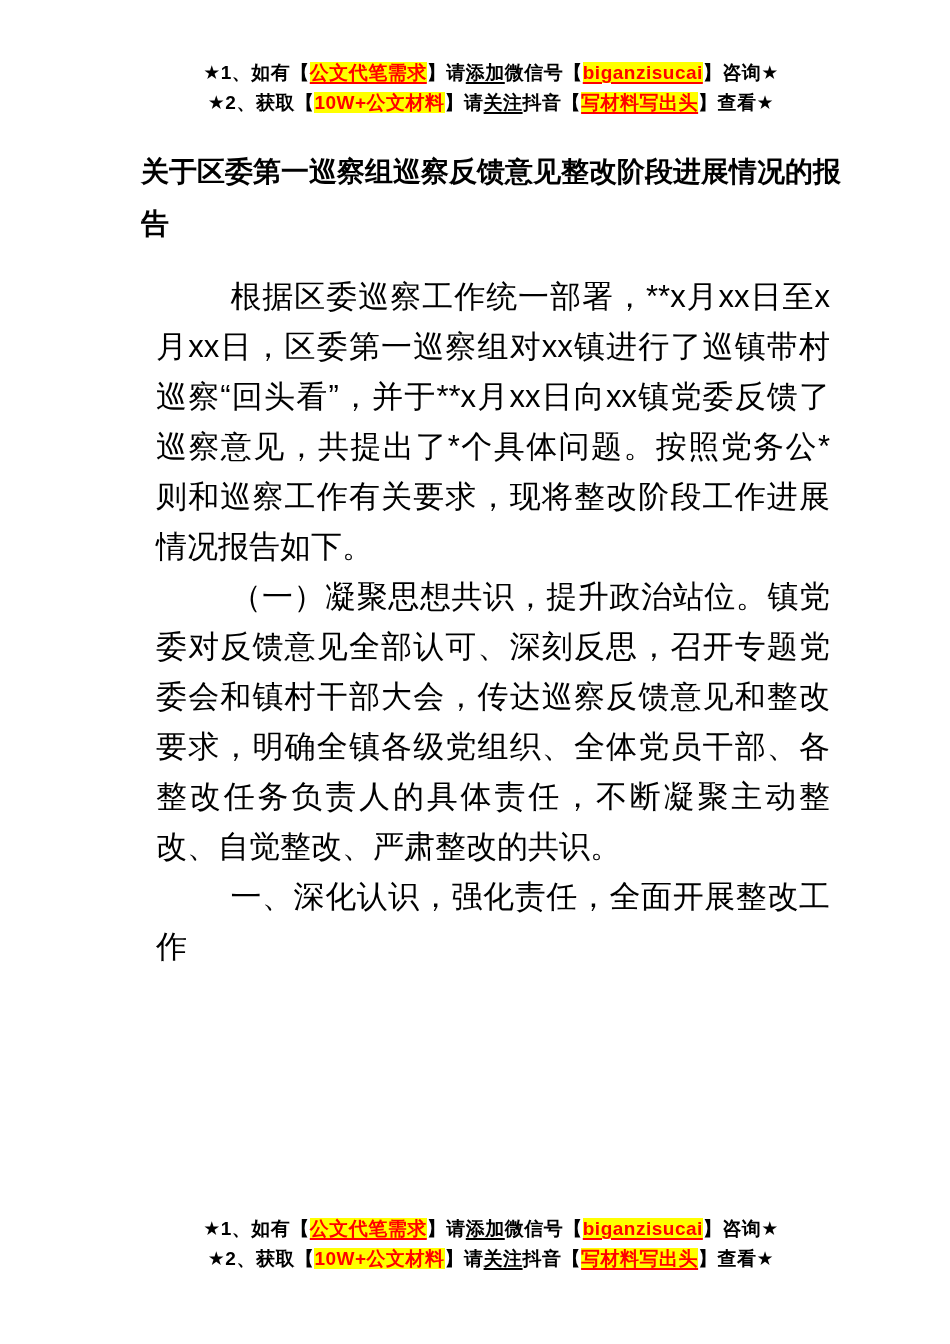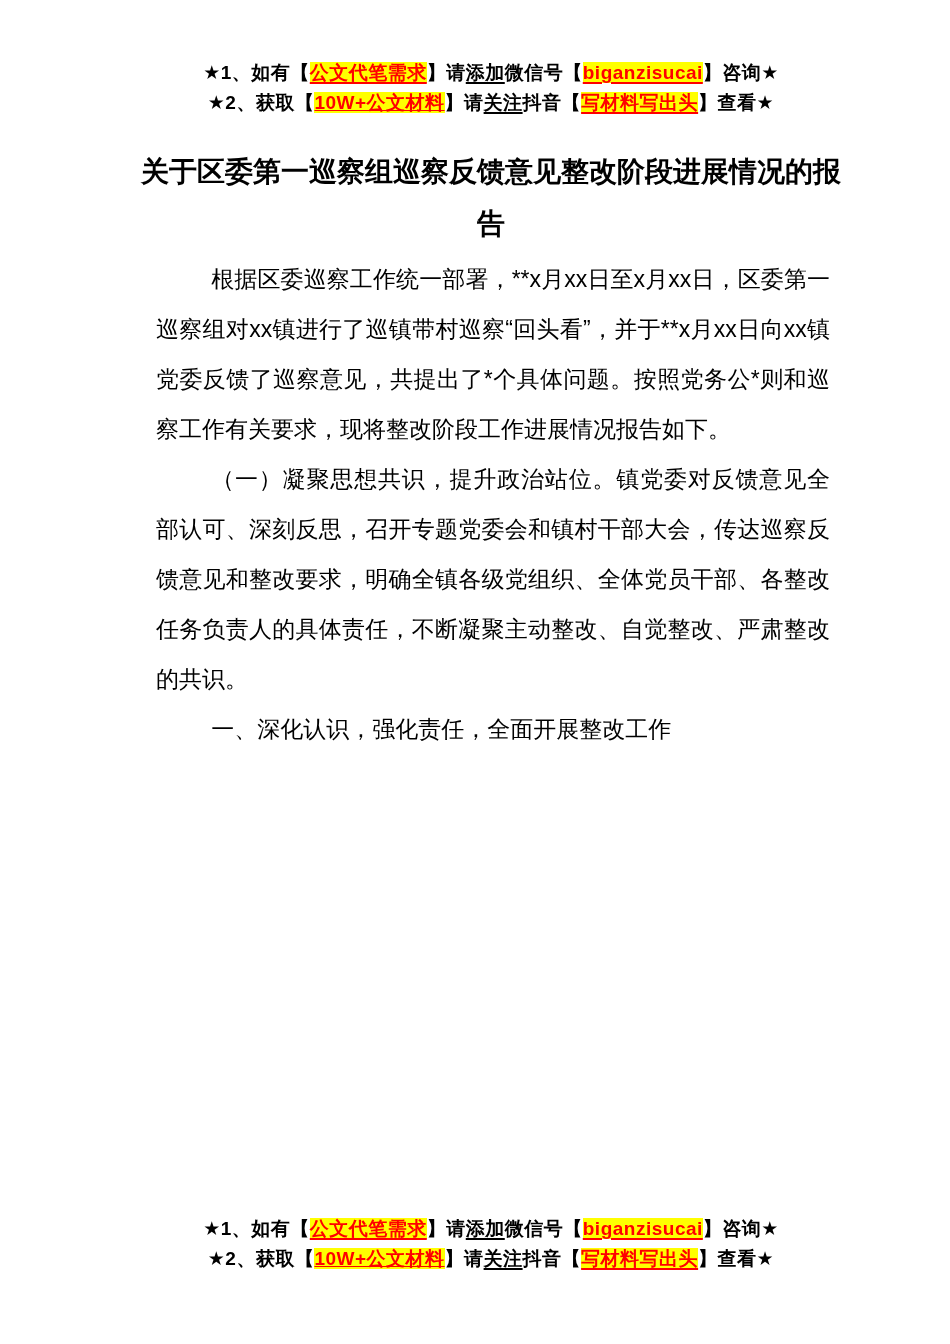--- a/index.html
+++ b/index.html
@@ -18,34 +18,34 @@
     position:absolute;left:0;width:950px;
     text-align:center;
     font-weight:700;
     font-size:19px;
     line-height:30px;
     letter-spacing:0.5px;
     white-space:nowrap;
   }
   .promo-header{top:58px;}
   .promo-footer{top:1214px;}
-  .hl{background:#ffff00;color:#ff0000;text-decoration:underline;}
+  .hl{background:#ffff00;color:#ff0000;}
   .u-red{text-decoration:underline;text-decoration-color:#ff0000;text-decoration-thickness:2px;text-underline-offset:3px;}
   .u-black{text-decoration:underline;text-decoration-color:#000000;text-decoration-thickness:2px;text-underline-offset:3px;}
   
   .doc-title{
     position:absolute;top:146px;left:125px;width:700px;
     font-size:28px;font-weight:700;
     line-height:52px;
-    text-align:center;
+    text-align:left;
   }
   
   .doc-body{
-    position:absolute;top:254px;left:140px;width:674px;
-    font-size:23px;
+    position:absolute;top:272px;left:140px;width:674px;
+    font-size:31px;
     line-height:50px;
     text-align:justify;
     text-justify:inter-ideograph;
   }
   .doc-body p{
     margin:0;
     text-indent:2.4em;
   }
 </style>
 </head>

